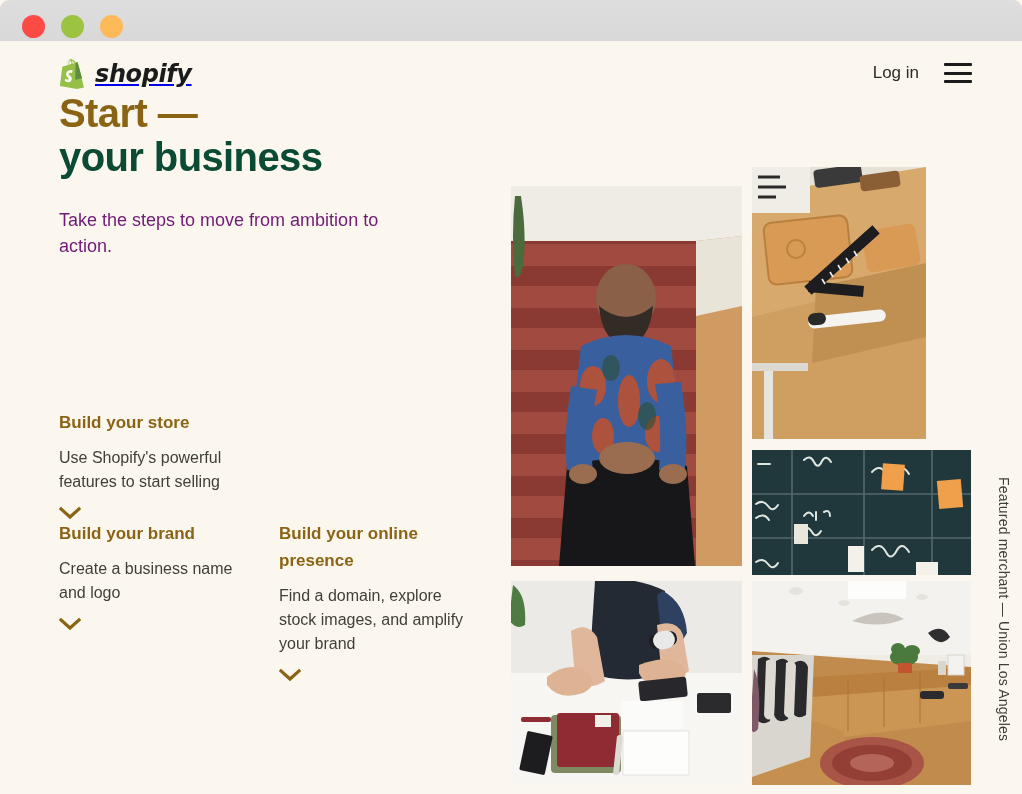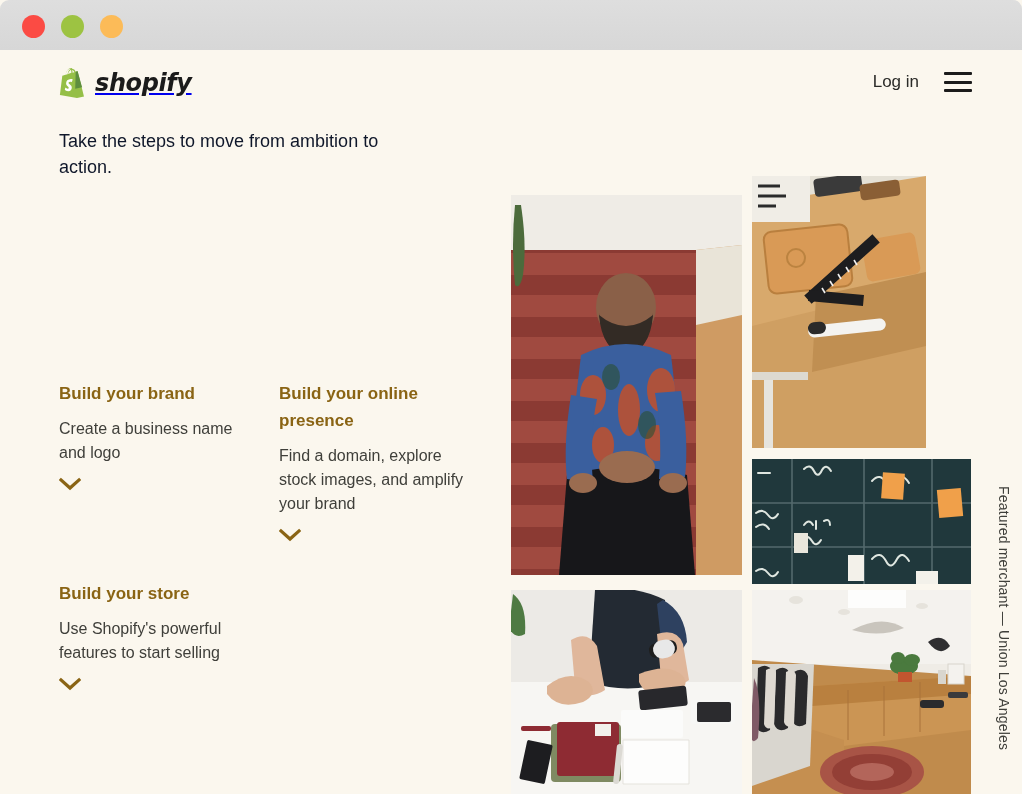--- a/index.html
+++ b/index.html
@@ -37,21 +37,21 @@
     gap: 16px;
   }
   .dot { width: 23px; height: 23px; border-radius: 50%; }
   .dot.red    { background: #fb4b44; }
   .dot.green  { background: #9dc342; }
   .dot.yellow { background: #fcbb58; }
 
   
   .page {
     position: absolute;
-    top: 50px; left: 0;
+    top: 41px; left: 0;
     width: 1022px;
     height: 744px;
     background: #fbf7ee;
     overflow: hidden;
   }
 
   
   .site-header {
     position: absolute;
     top: 12px; left: 0;
@@ -113,21 +113,21 @@
     line-height: 44px;
     font-weight: 700;
     letter-spacing: -0.6px;
   }
   .hero h1 .l1 { color: #8a6414; display: block; }
   .hero h1 .l2 { color: #0b4a33; display: block; }
   .hero p.lede {
     margin-top: 28px;
     font-size: 18px;
     line-height: 26px;
-    color: #0f172a;
+    color: #701a75;
     max-width: 360px;
   }
 
   
   .features {
     position: absolute;
     left: 59px; top: 330px;
     width: 430px;
   }
   .feat-row { display: flex; gap: 24px; }
@@ -214,48 +214,52 @@
         <a class="login-link" href="#">Log in</a>
         <div class="burger">
           <span></span>
             <span></span>
             <span></span>
         </div>
       </div>
     </div>
 
     <div class="hero">
+      <h1>
+        <span class="l1">Start —</span>
+        <span class="l2">your business</span>
+      </h1>
       <p class="lede">Take the steps to move from ambition to action.</p>
     </div>
 
     <div class="features">
+
+      <div class="feat-row feat-row-2">
+        <div class="feat">
+          <h3>Build your store</h3>
+          <p>Use Shopify's powerful features to start selling</p>
+          <svg class="chev" viewBox="0 0 22 14">
+            <path d="M2 3 L11 11 L20 3" fill="none" stroke="#8a6414" stroke-width="3.2" stroke-linecap="square"></path>
+          </svg>
+        </div>
+      </div>
 
       <div class="feat-row">
 
         <div class="feat">
           <h3>Build your brand</h3>
           <p>Create a business name and logo</p>
           <svg class="chev" viewBox="0 0 22 14">
             <path d="M2 3 L11 11 L20 3" fill="none" stroke="#8a6414" stroke-width="3.2" stroke-linecap="square"></path>
           </svg>
         </div>
 
         <div class="feat">
           <h3>Build your online presence</h3>
           <p>Find a domain, explore stock images, and amplify your brand</p>
-          <svg class="chev" viewBox="0 0 22 14">
-            <path d="M2 3 L11 11 L20 3" fill="none" stroke="#8a6414" stroke-width="3.2" stroke-linecap="square"></path>
-          </svg>
-        </div>
-      </div>
-
-      <div class="feat-row feat-row-2">
-        <div class="feat">
-          <h3>Build your store</h3>
-          <p>Use Shopify's powerful features to start selling</p>
           <svg class="chev" viewBox="0 0 22 14">
             <path d="M2 3 L11 11 L20 3" fill="none" stroke="#8a6414" stroke-width="3.2" stroke-linecap="square"></path>
           </svg>
         </div>
       </div>
     </div>
 
     <div class="mosaic">
 
       <div class="photo p-man">

